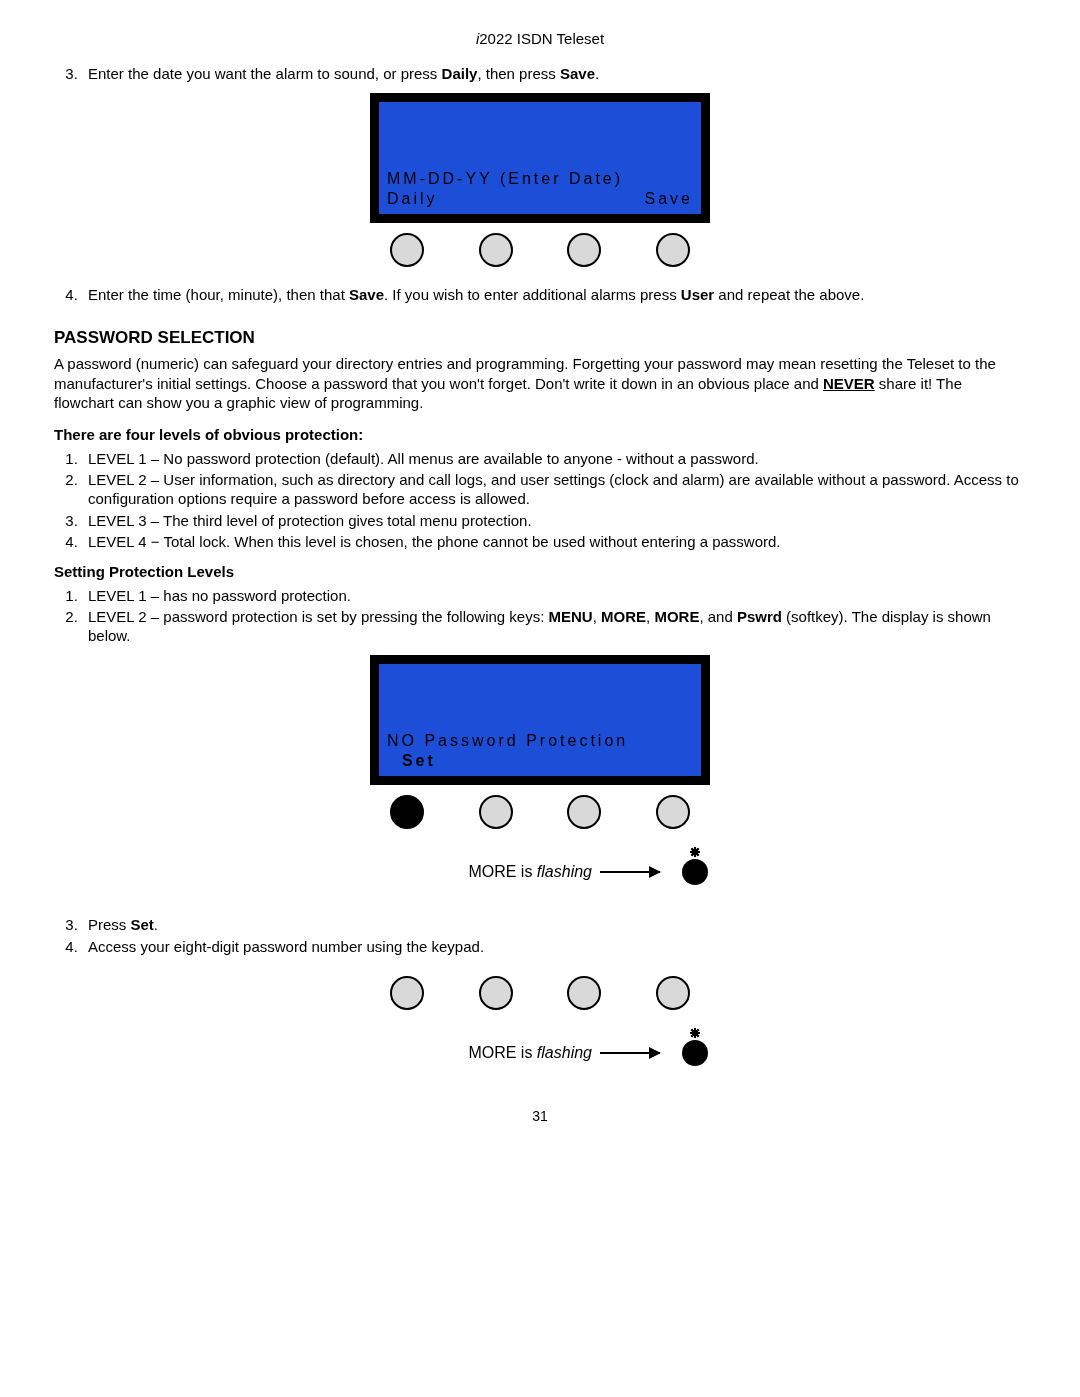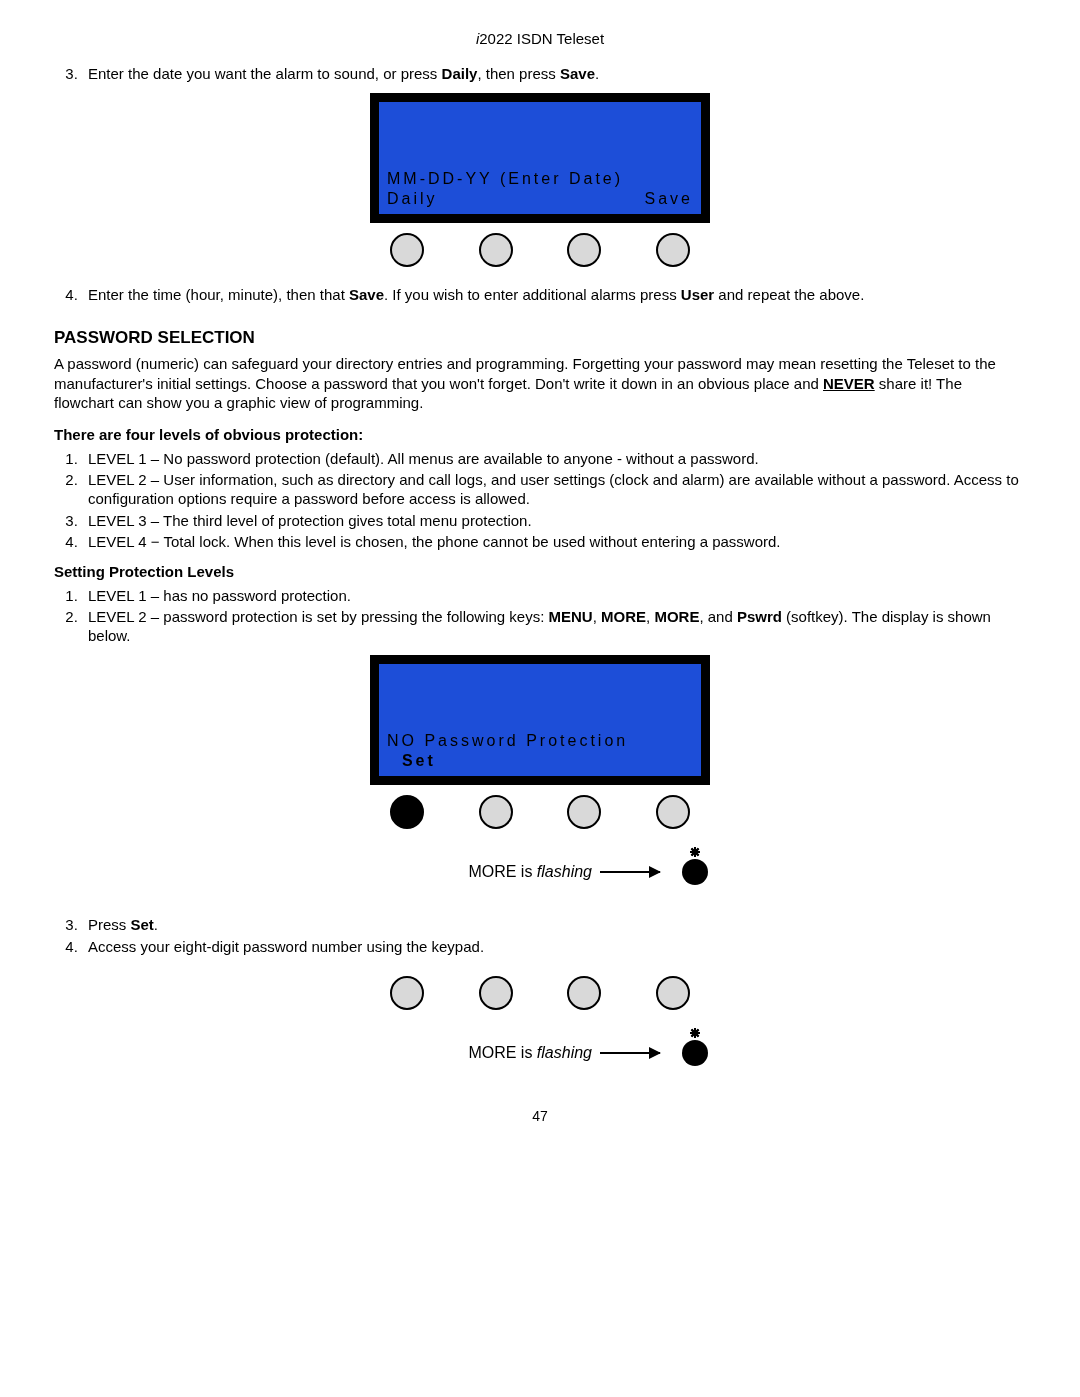--- a/index.html
+++ b/index.html
@@ -240,13 +240,13 @@
       <div class="ray" style="transform: translate(-50%,-50%) rotate(90deg) translateY(-20px);"></div>
       <div class="ray" style="transform: translate(-50%,-50%) rotate(135deg) translateY(-20px);"></div>
       <div class="ray" style="transform: translate(-50%,-50%) rotate(180deg) translateY(-20px);"></div>
       <div class="ray" style="transform: translate(-50%,-50%) rotate(225deg) translateY(-20px);"></div>
       <div class="ray" style="transform: translate(-50%,-50%) rotate(270deg) translateY(-20px);"></div>
       <div class="ray" style="transform: translate(-50%,-50%) rotate(315deg) translateY(-20px);"></div>
     </div>
   </div>
 </div>
 
-<div class="page-num">47</div>
+<div class="page-num">31</div>
 
 </body></html>

